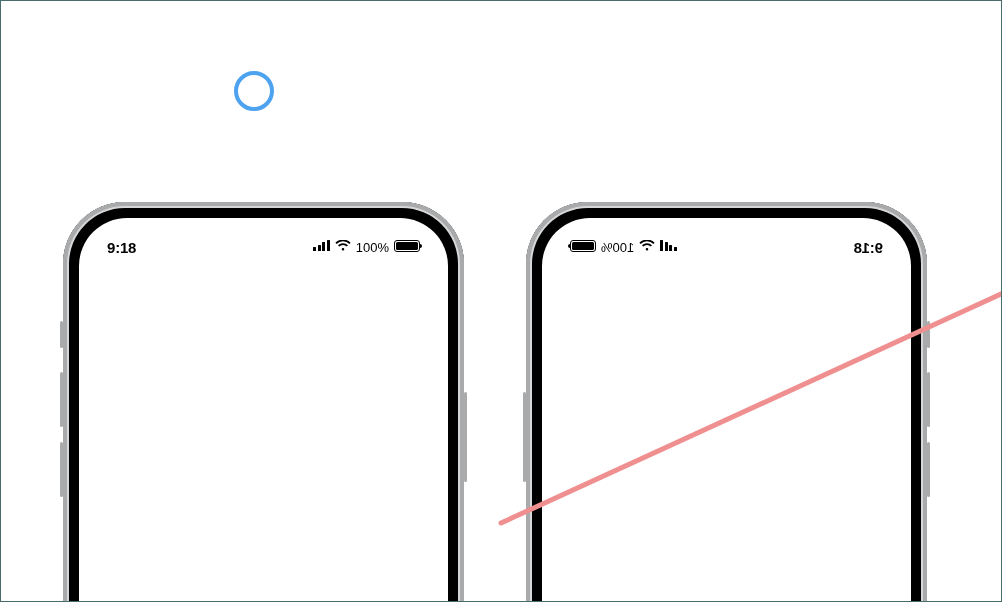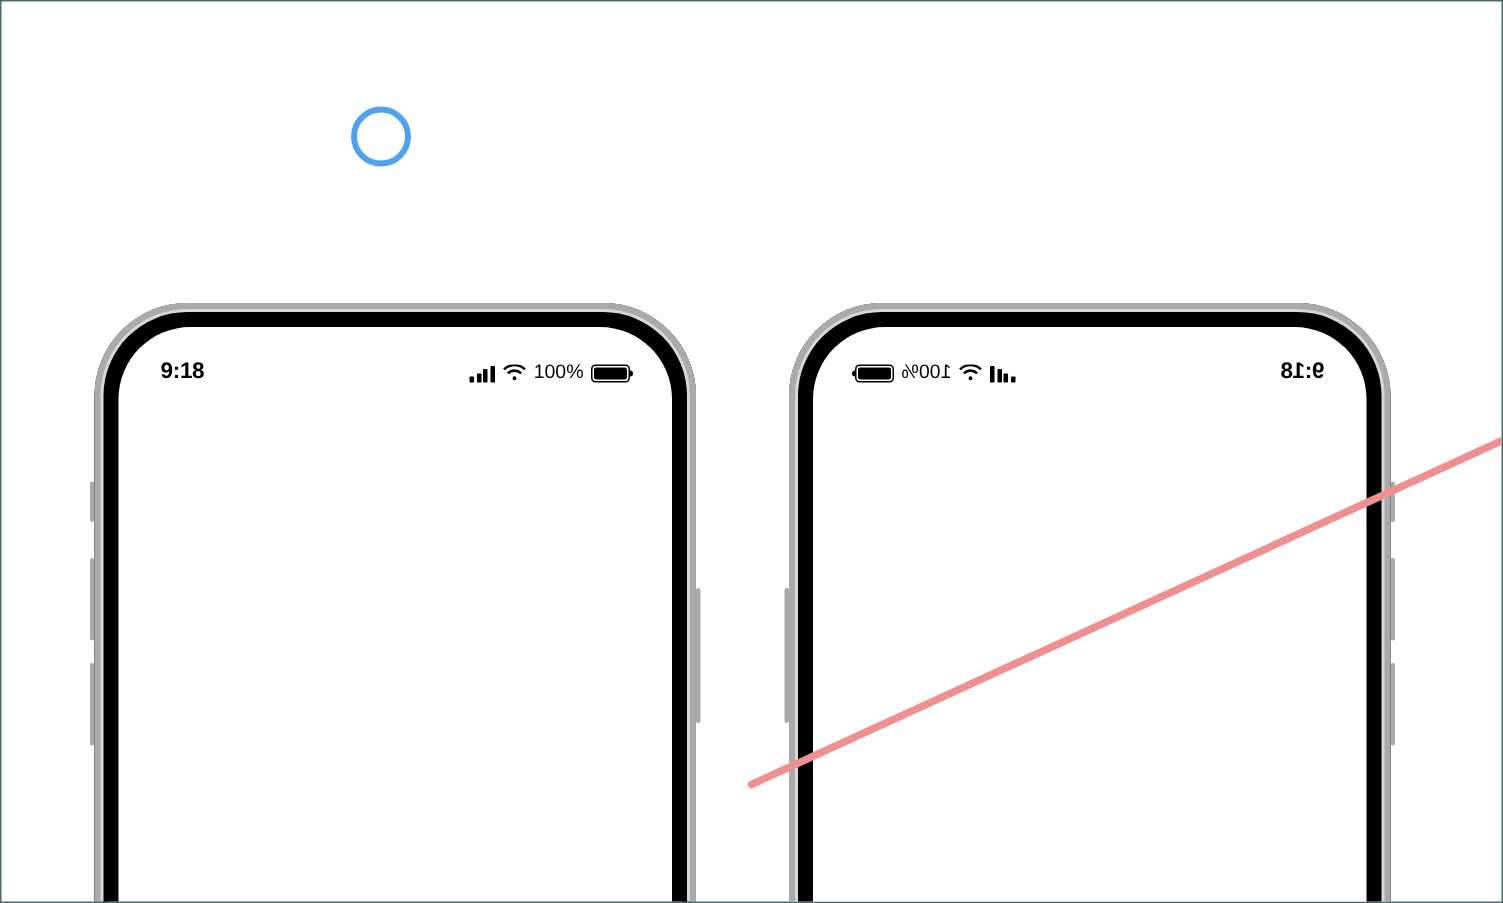--- a/index.html
+++ b/index.html
@@ -70,21 +70,21 @@
   }
 
   .status-time {
     font-size: 15px;
     font-weight: 600;
     letter-spacing: -0.2px;
   }
 
   .status-icons {
     display: flex;
-    align-items: flex-end;
+    align-items: flex-start;
     gap: 5px;
   }
 
   .cell-icon {
     display: flex;
     align-items: flex-end;
     gap: 1.5px;
     height: 11px;
   }
   .cell-icon span {

